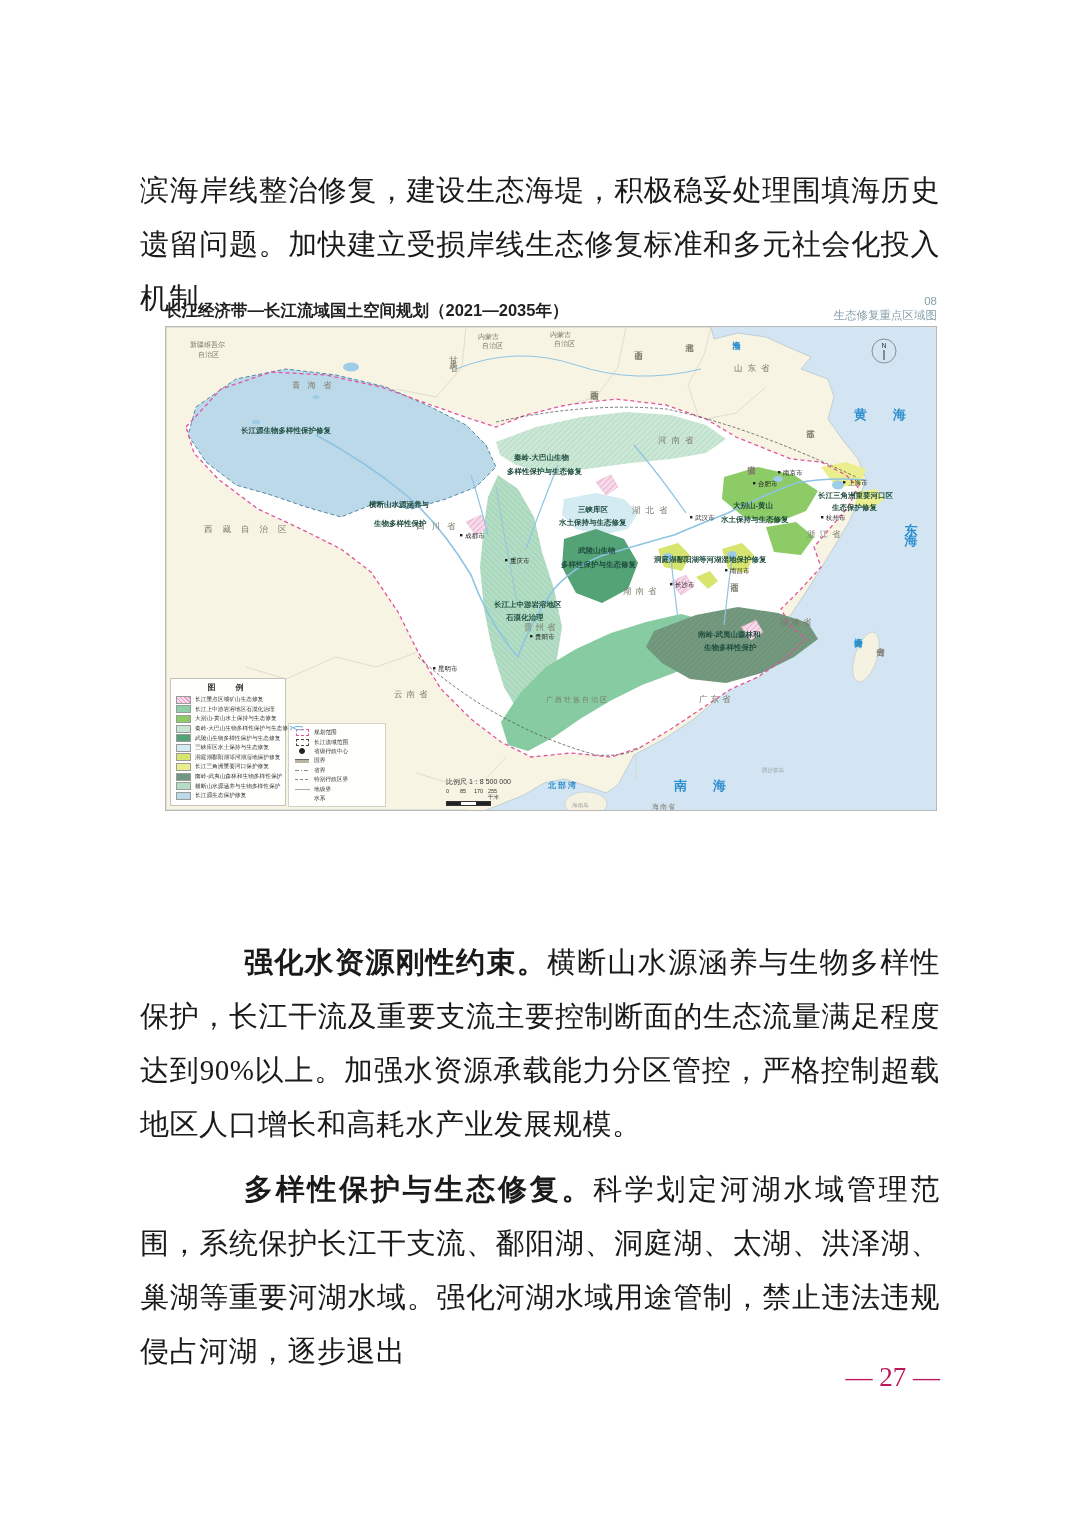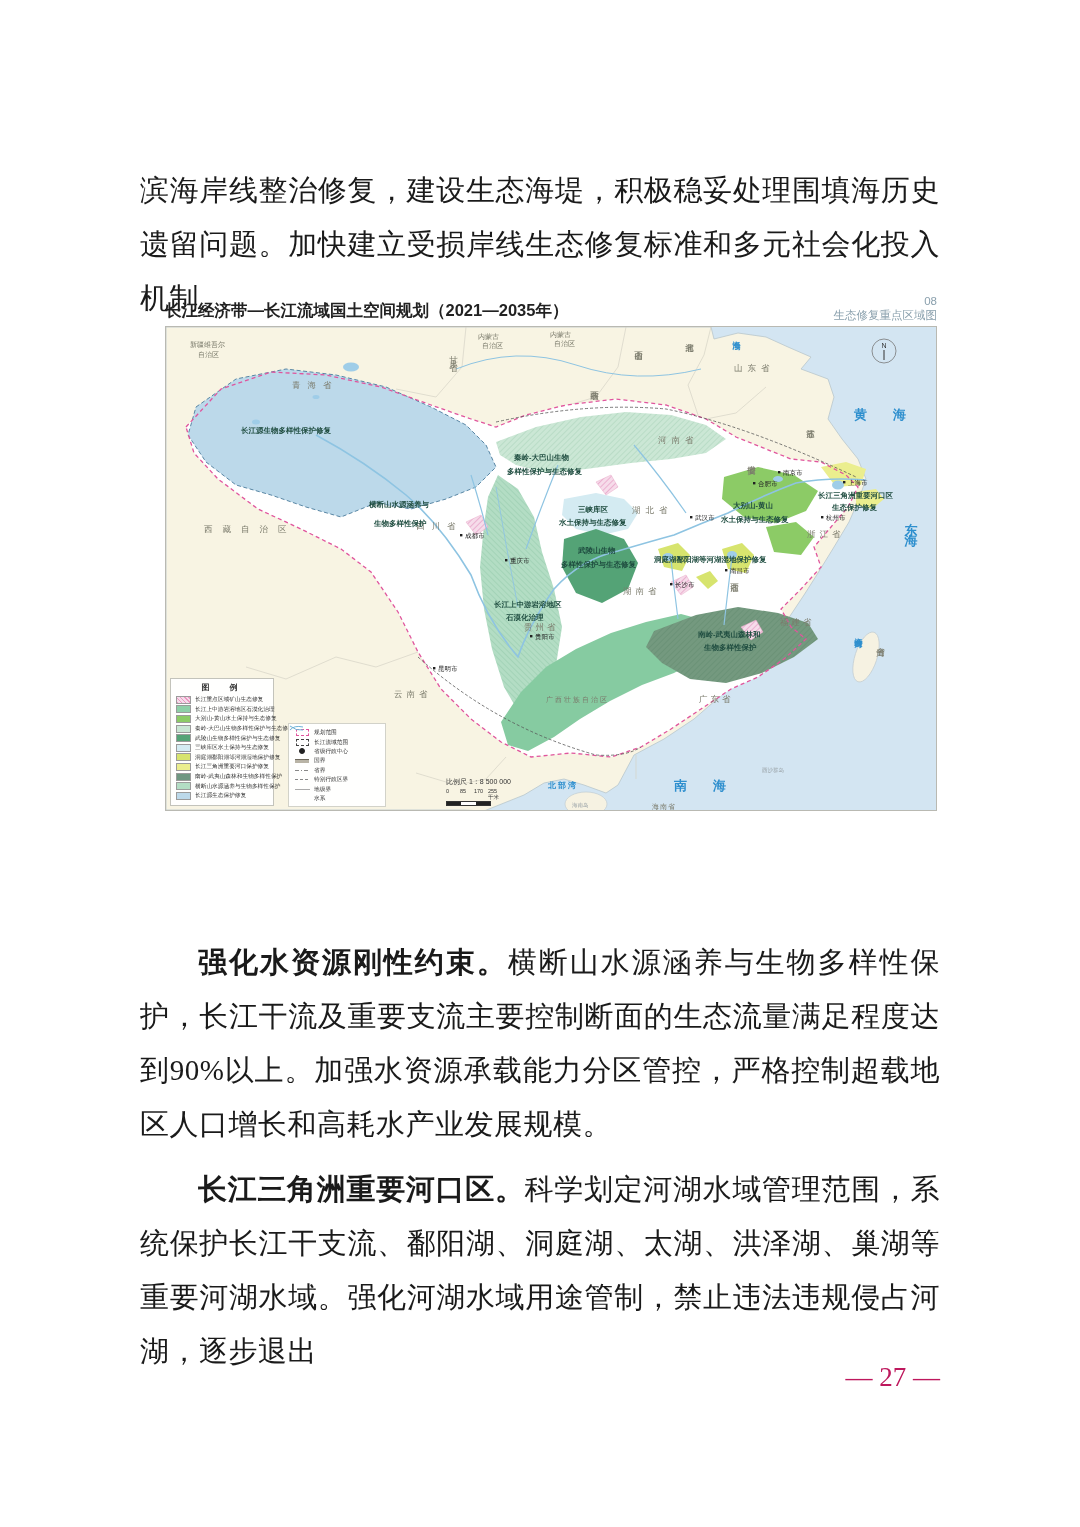--- a/index.html
+++ b/index.html
@@ -2,21 +2,21 @@
 <html><head>
 <meta charset="utf-8">
 <style>
   html,body{margin:0;padding:0;background:#e8e8e8;}
   .page{position:relative;width:1080px;height:1527px;background:#ffffff;margin:0 auto;
         font-family:"Liberation Serif","DejaVu Serif",serif;color:#1a1a1a;overflow:hidden;padding-left:44px;}
   
   .para{position:absolute;left:140px;width:800px;font-size:29px;line-height:54px;
         text-align:justify;letter-spacing:0.5px;}
   .para.indent{text-indent:2em;}
-  .para b{font-weight:bold;}
+  .para b{font-weight:bold;margin-left:46px;}
   .section-heading{position:absolute;left:140px;width:800px;top:876px;text-align:center;
         font-family:"Liberation Sans","DejaVu Sans",sans-serif;font-weight:bold;
         font-size:32px;line-height:50px;color:#111;}
   .page-number{position:absolute;left:140px;width:800px;top:1362px;text-align:right;
         font-size:27px;color:#be185d;}
   
   .figure{position:absolute;left:165px;top:294px;width:772px;}
   .fig-header{display:flex;justify-content:space-between;align-items:flex-end;
         font-family:"Liberation Sans","DejaVu Sans",sans-serif;margin-bottom:4px;}
   .fig-title{font-size:16.5px;font-weight:bold;color:#222;}
@@ -35,21 +35,21 @@
   .vert{writing-mode:vertical-rl;text-orientation:upright;}
   .ls1{letter-spacing:1px}.ls2{letter-spacing:2px}.ls3{letter-spacing:3px}
   .ls4{letter-spacing:4px}.ls5{letter-spacing:5px}
   .ls7{letter-spacing:7px}.ls10{letter-spacing:10px}
   .sea{fill:#2e8fce;font-weight:bold;font-size:8px;}
   .sea.big{font-size:13px;}
   .lsp-wide{letter-spacing:26px}.lsp-mid{letter-spacing:12px}
   .reg{fill:#1f4d40;font-size:7.5px;font-weight:bold;}
   .city{fill:#222;font-size:6.5px;}
   
-  .legend-box{position:absolute;left:4px;top:351px;width:104px;height:128px;
+  .legend-box{position:absolute;left:4px;top:351px;width:116px;height:128px;
         background:rgba(255,255,255,.97);border:1px solid #c3c3bb;padding:3px 4px 2px 5px;box-sizing:border-box;}
   .legend-title{text-align:center;font-size:8px;font-weight:bold;letter-spacing:6px;color:#333;margin-bottom:2px;}
   .lg-row{display:flex;align-items:center;height:9.6px;}
   .sw{width:13px;height:6px;border:0.5px solid #9b9b9b;flex:0 0 13px;margin-right:4px;}
   .lg-t{font-size:6.2px;color:#333;white-space:nowrap;transform:scale(.92);transform-origin:left center;}
   .sym-box{position:absolute;left:122px;top:396px;width:98px;height:84px;
         background:rgba(255,255,255,.95);border:1px solid #d2d2c9;padding:4px 4px 2px 5px;box-sizing:border-box;}
   .sym-row{display:flex;align-items:center;height:9.4px;}
   .sym{width:16px;flex:0 0 16px;margin-right:4px;display:flex;align-items:center;justify-content:center;}
   .sym-t{font-size:6.2px;color:#333;white-space:nowrap;transform:scale(.92);transform-origin:left center;}
@@ -395,17 +395,17 @@
     </div>
 
   </div>
 
 
   <div class="para indent" style="top:935px;">
     <b>强化水资源刚性约束。</b><span>横断山水源涵养与生物多样性保护，长江干流及重要支流主要控制断面的生态流量满足程度达到90%以上。加强水资源承载能力分区管控，严格控制超载地区人口增长和高耗水产业发展规模。</span>
   </div>
 
   <div class="para indent" style="top:1162px;">
-    <b>长江三角洲重要河口区。</b><span>科学划定河湖水域管理范围，系统保护长江干支流、鄱阳湖、洞庭湖、太湖、洪泽湖、巢湖等重要河湖水域。强化河湖水域用途管制，禁止违法违规侵占河湖，逐步退出</span>
+    <b>多样性保护与生态修复。</b><span>科学划定河湖水域管理范围，系统保护长江干支流、鄱阳湖、洞庭湖、太湖、洪泽湖、巢湖等重要河湖水域。强化河湖水域用途管制，禁止违法违规侵占河湖，逐步退出</span>
   </div>
 
   <div class="page-number">— 27 —</div>
 </div>
 
 </body></html>

